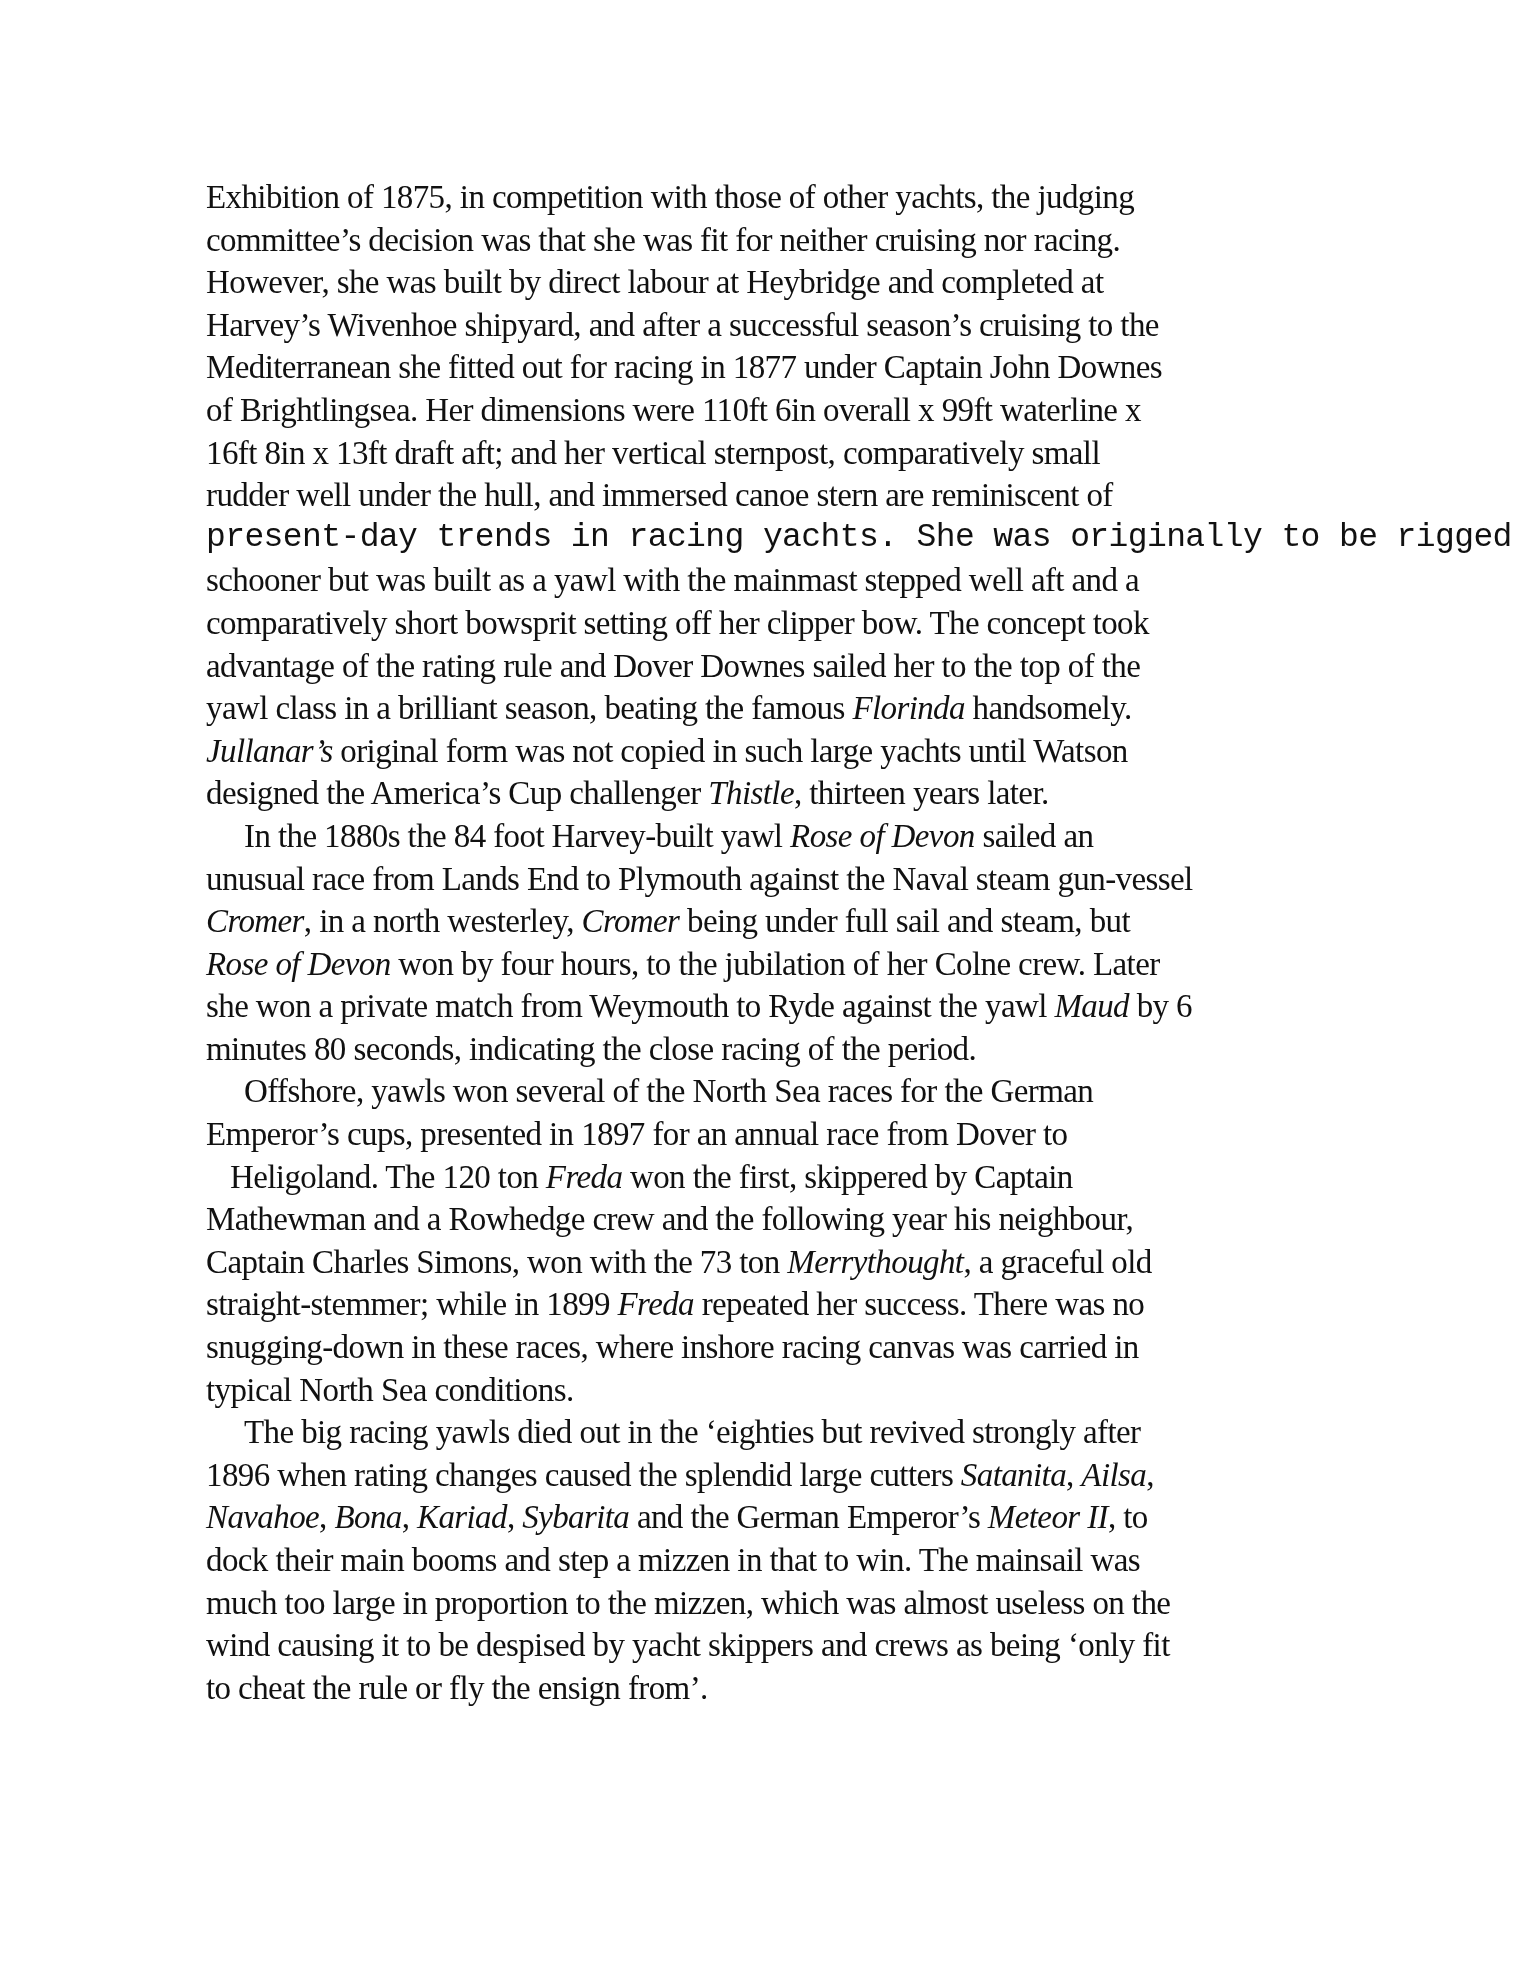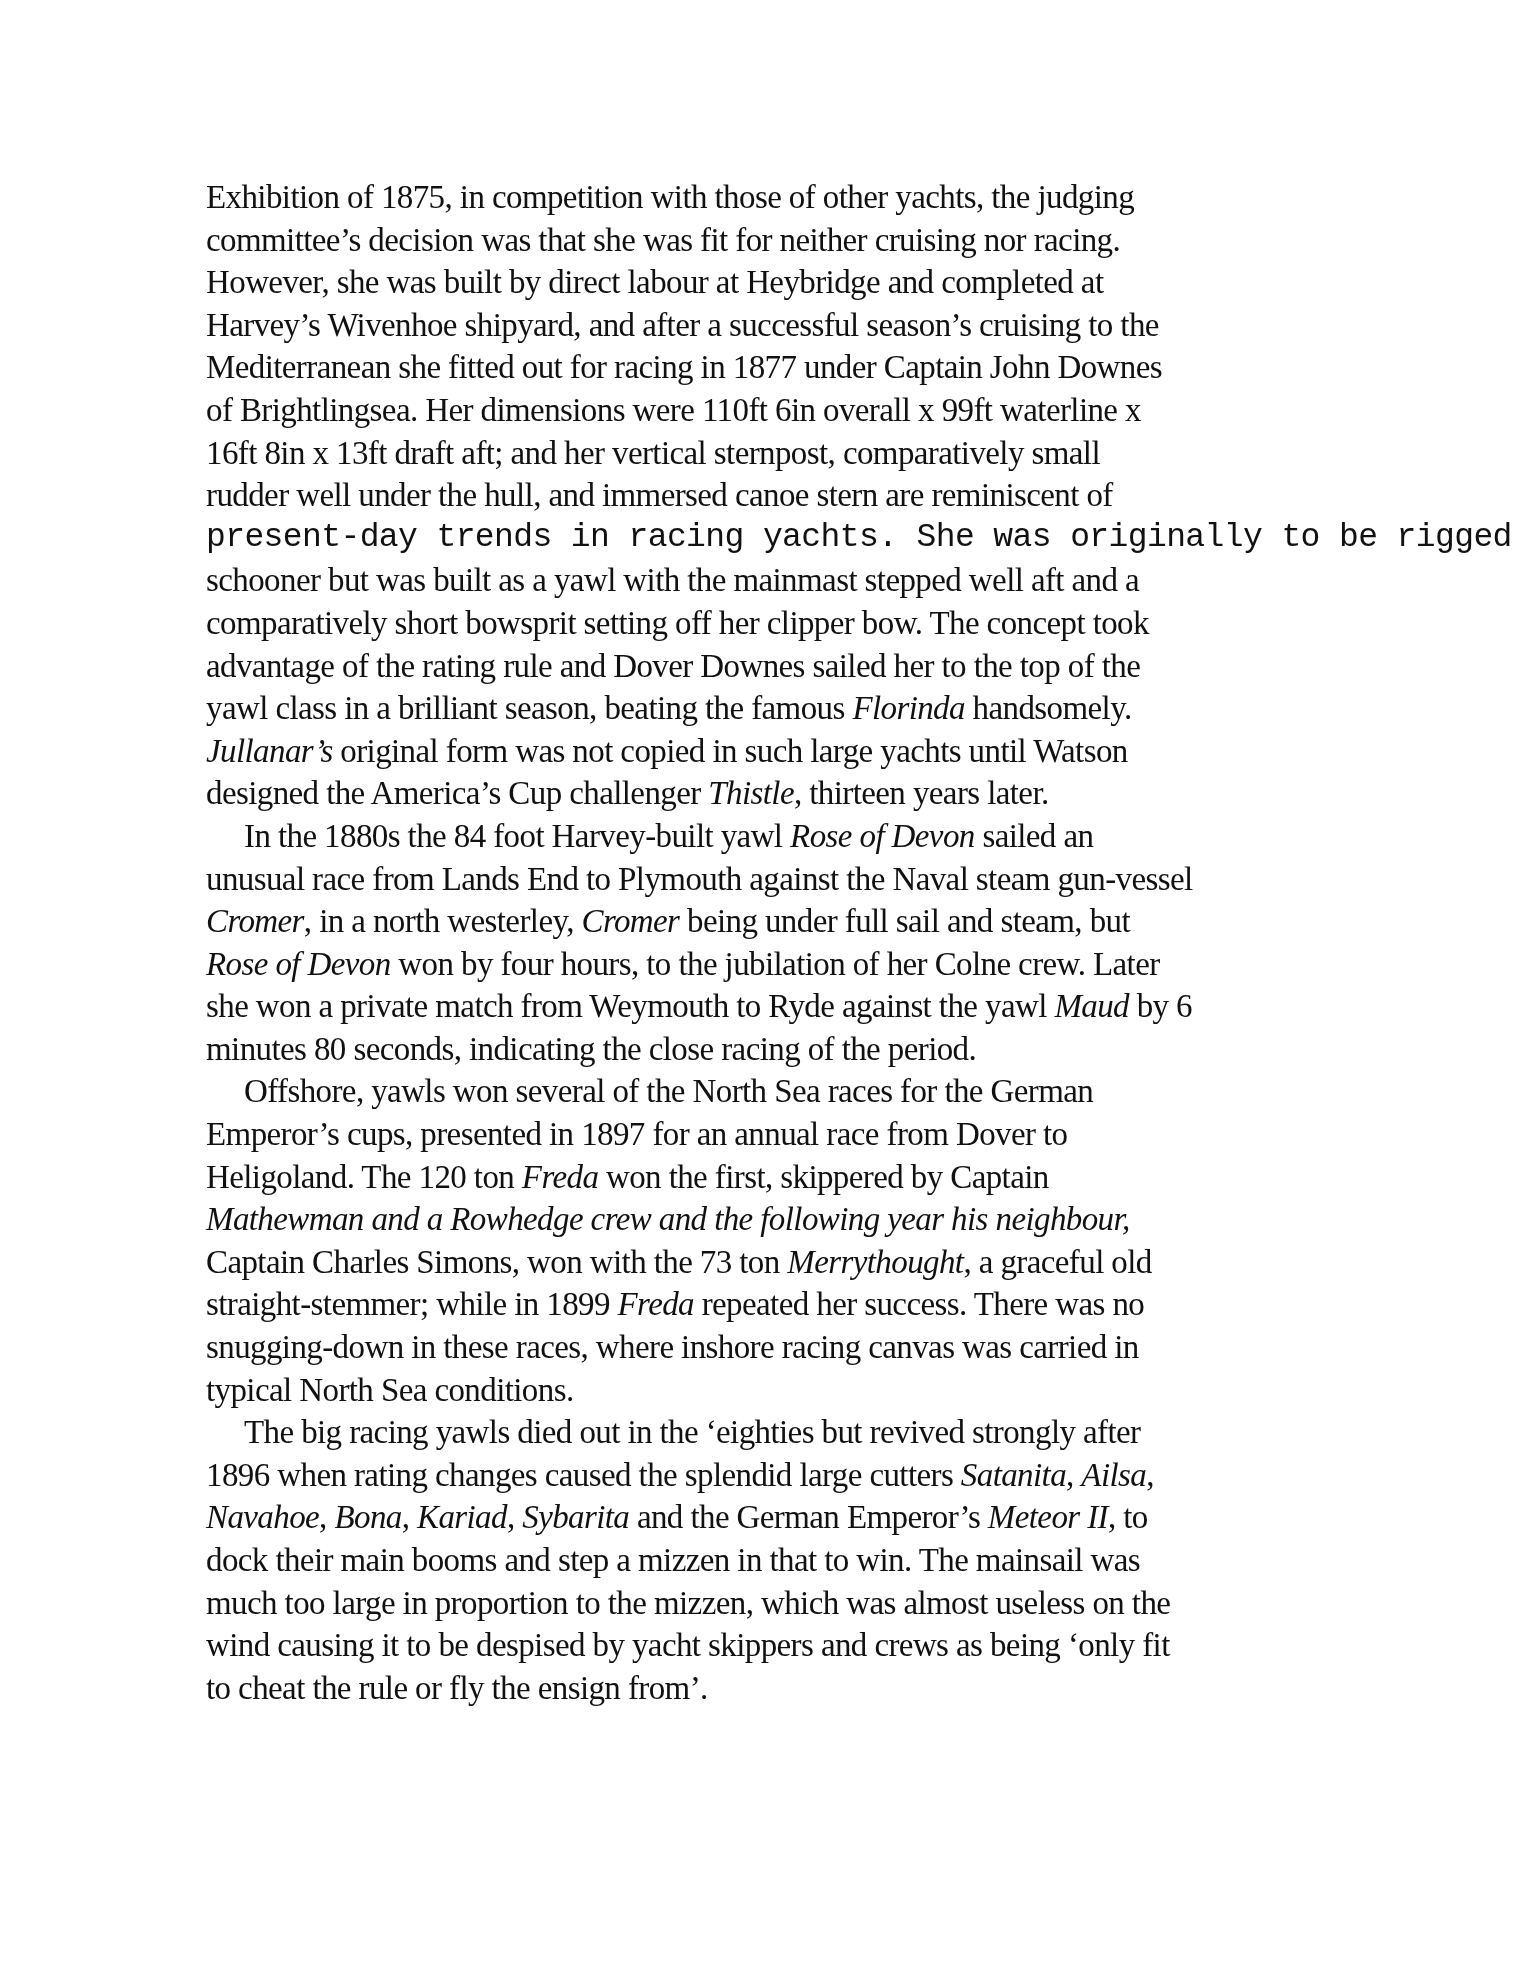--- a/index.html
+++ b/index.html
@@ -63,22 +63,22 @@
       <div class="line" style="white-space: nowrap; word-spacing: 0px; text-align: left; text-align-last: left;"><span class="seg it">Jullanar’s</span><span class="seg"> original form was not copied in such large yachts until Watson</span></div>
       <div class="line last" style="white-space: nowrap;"><span class="seg">designed the America’s Cup challenger </span><span class="seg it">Thistle</span><span class="seg">, thirteen years later.</span></div>
       <div class="line indent" style="white-space: nowrap; word-spacing: 0px; text-align: left; text-align-last: left;"><span class="seg">In the 1880s the 84 foot Harvey-built yawl </span><span class="seg it">Rose of Devon</span><span class="seg"> sailed an</span></div>
       <div class="line" style="white-space: nowrap; word-spacing: 0px; text-align: left; text-align-last: left;"><span class="seg">unusual race from Lands End to Plymouth against the Naval steam gun-vessel</span></div>
       <div class="line" style="white-space: nowrap; word-spacing: 0px; text-align: left; text-align-last: left;"><span class="seg it">Cromer</span><span class="seg">, in a north westerley, </span><span class="seg it">Cromer</span><span class="seg"> being under full sail and steam, but</span></div>
       <div class="line" style="white-space: nowrap; word-spacing: 0px; text-align: left; text-align-last: left;"><span class="seg it">Rose of Devon</span><span class="seg"> won by four hours, to the jubilation of her Colne crew. Later</span></div>
       <div class="line" style="white-space: nowrap; word-spacing: 0px; text-align: left; text-align-last: left;"><span class="seg">she won a private match from Weymouth to Ryde against the yawl </span><span class="seg it">Maud</span><span class="seg"> by 6</span></div>
       <div class="line last" style="white-space: nowrap;"><span class="seg">minutes 80 seconds, indicating the close racing of the period.</span></div>
       <div class="line indent" style="white-space: nowrap; word-spacing: 0px; text-align: left; text-align-last: left;"><span class="seg">Offshore, yawls won several of the North Sea races for the German</span></div>
       <div class="line" style="white-space: nowrap; word-spacing: 0px; text-align: right; text-align-last: left;"><span class="seg">Emperor’s cups, presented in 1897 for an annual race from Dover to</span></div>
-      <div class="line" style="white-space: nowrap; transform: scaleX(1); width: 1132.02px; text-align: left; text-align-last: left;"><span class="seg">Heligoland. The 120 ton </span><span class="seg it">Freda</span><span class="seg"> won the first, skippered by Captain</span></div>
-      <div class="line" style="white-space: nowrap; word-spacing: 0px; text-align: center; text-align-last: left; font-style: italic;"><span class="seg">Mathewman and a Rowhedge crew and the following year his neighbour,</span></div>
+      <div class="line" style="white-space: nowrap; transform: scaleX(1); width: 1132.02px; text-align: left; text-align-last: left; margin-left: 24px;"><span class="seg">Heligoland. The 120 ton </span><span class="seg it">Freda</span><span class="seg"> won the first, skippered by Captain</span></div>
+      <div class="line" style="white-space: nowrap; word-spacing: 0px; text-align: center; text-align-last: left;"><span class="seg">Mathewman and a Rowhedge crew and the following year his neighbour,</span></div>
       <div class="line" style="white-space: nowrap; word-spacing: 0px; text-align: left; text-align-last: left;"><span class="seg">Captain Charles Simons, won with the 73 ton </span><span class="seg it">Merrythought</span><span class="seg">, a graceful old</span></div>
       <div class="line" style="white-space: nowrap; transform: scaleX(1); width: 1132.02px; text-align: left; text-align-last: left;"><span class="seg">straight-stemmer; while in 1899 </span><span class="seg it">Freda</span><span class="seg"> repeated her success. There was no</span></div>
       <div class="line" style="white-space: nowrap; word-spacing: 0px; text-align: left; text-align-last: left;"><span class="seg">snugging-down in these races, where inshore racing canvas was carried in</span></div>
       <div class="line last" style="white-space: nowrap;"><span class="seg">typical North Sea conditions.</span></div>
       <div class="line indent" style="white-space: nowrap; word-spacing: 0px; text-align: left; text-align-last: left;"><span class="seg">The big racing yawls died out in the ‘eighties but revived strongly after</span></div>
       <div class="line" style="white-space: nowrap; word-spacing: 0px; text-align: left; text-align-last: left;"><span class="seg">1896 when rating changes caused the splendid large cutters </span><span class="seg it">Satanita</span><span class="seg">, </span><span class="seg it">Ailsa</span><span class="seg">,</span></div>
       <div class="line" style="white-space: nowrap; word-spacing: 0px; text-align: left; text-align-last: left;"><span class="seg it">Navahoe</span><span class="seg">, </span><span class="seg it">Bona</span><span class="seg">, </span><span class="seg it">Kariad</span><span class="seg">, </span><span class="seg it">Sybarita</span><span class="seg"> and the German Emperor’s </span><span class="seg it">Meteor II</span><span class="seg">, to</span></div>
       <div class="line" style="white-space: nowrap; word-spacing: 0px; text-align: left; text-align-last: left;"><span class="seg">dock their main booms and step a mizzen in that to win. The mainsail was</span></div>
       <div class="line" style="white-space: nowrap; word-spacing: 0px; text-align: left; text-align-last: left;"><span class="seg">much too large in proportion to the mizzen, which was almost useless on the</span></div>
       <div class="line" style="white-space: nowrap; word-spacing: 0px; text-align: left; text-align-last: left;"><span class="seg">wind causing it to be despised by yacht skippers and crews as being ‘only fit</span></div>

